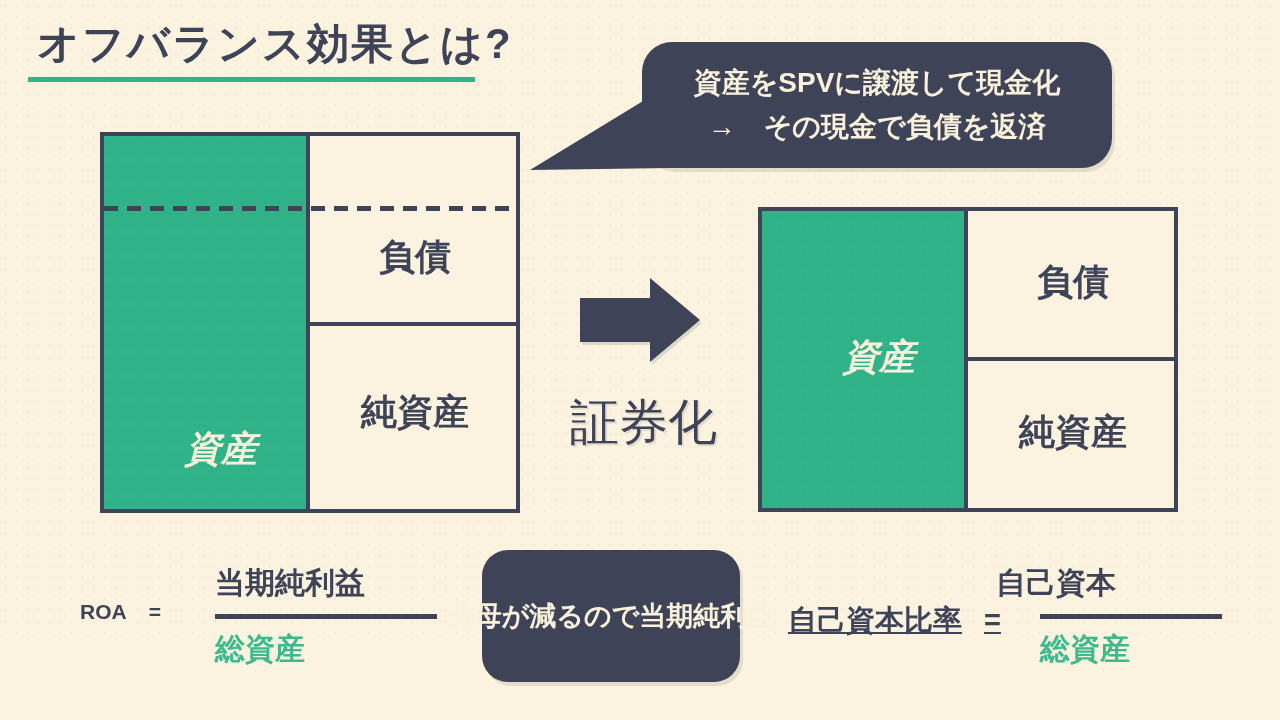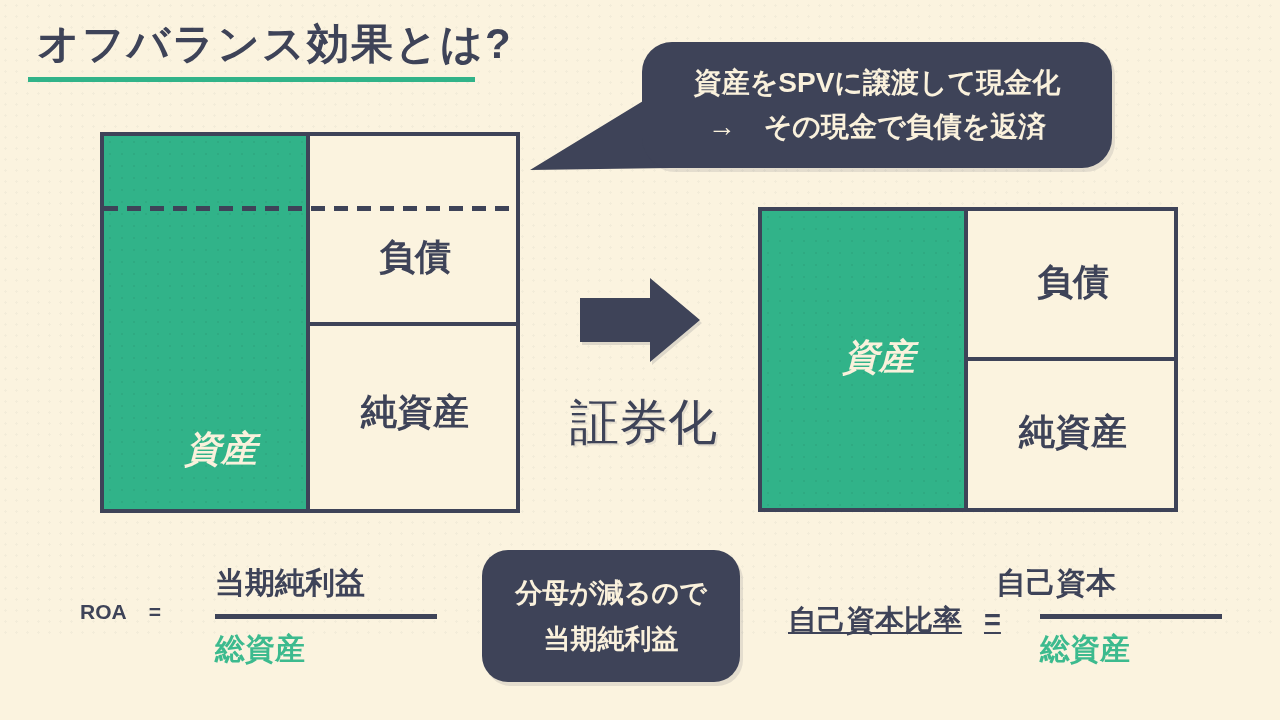--- a/index.html
+++ b/index.html
@@ -94,21 +94,21 @@
   .roa-bar{left:215px;top:614px;width:222px;}
   .roa-den{left:215px;width:222px;top:629px;color:var(--green-text);}
   .er-lhs{left:788px;top:601px;font-size:29px;text-decoration:underline;}
   .er-num{left:996px;width:182px;top:563px;color:var(--navy);}
   .er-bar{left:1040px;top:614px;width:182px;}
   .er-den{left:1040px;width:182px;top:629px;color:var(--green-text);}
   
   .note-box{
     position:absolute;left:482px;top:550px;width:258px;height:132px;
     background:var(--navy);border-radius:26px;
-    display:flex;flex-direction:column;justify-content:center;align-items:center;
+    display:flex;flex-direction:row;justify-content:center;align-items:center;
     color:var(--cream-text);font-weight:bold;font-size:27px;line-height:46px;
     box-shadow:3px 4px 0 rgba(62,67,88,0.12);white-space:nowrap;
   }
 </style>
 </head>
 <body>
 
 <div class="canvas">
 
   <div class="page-title">オフバランス効果とは?</div>

